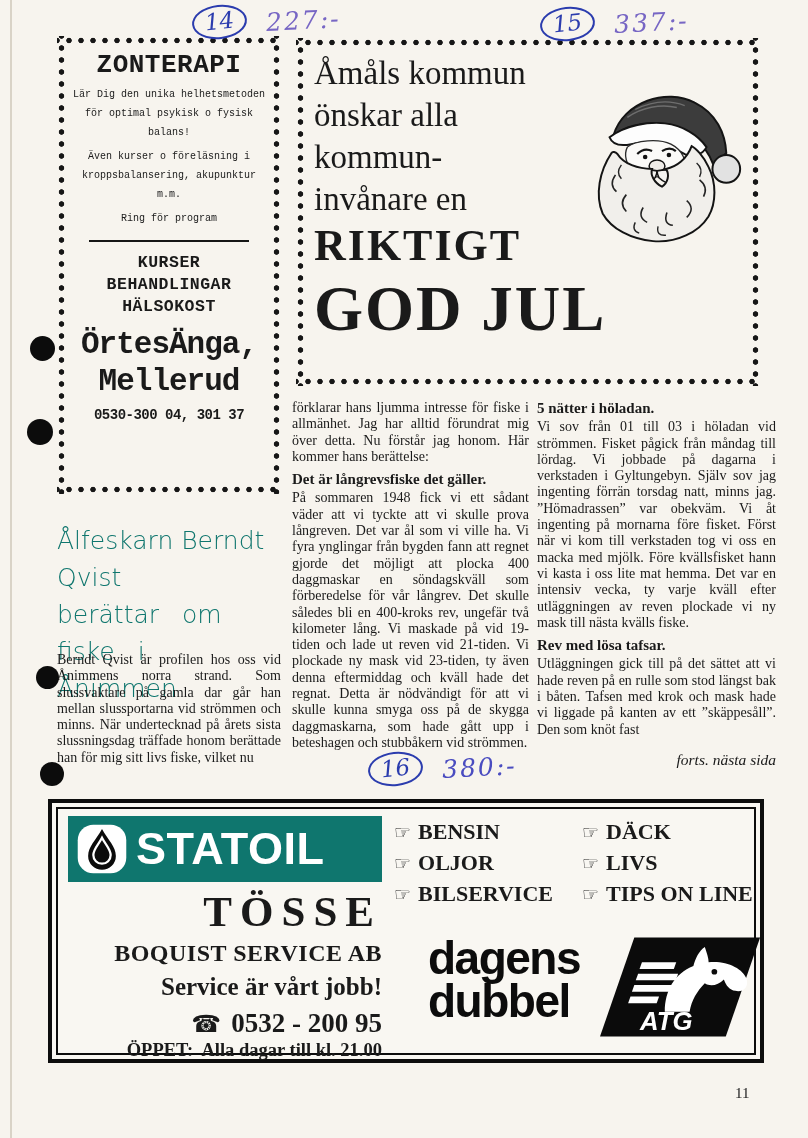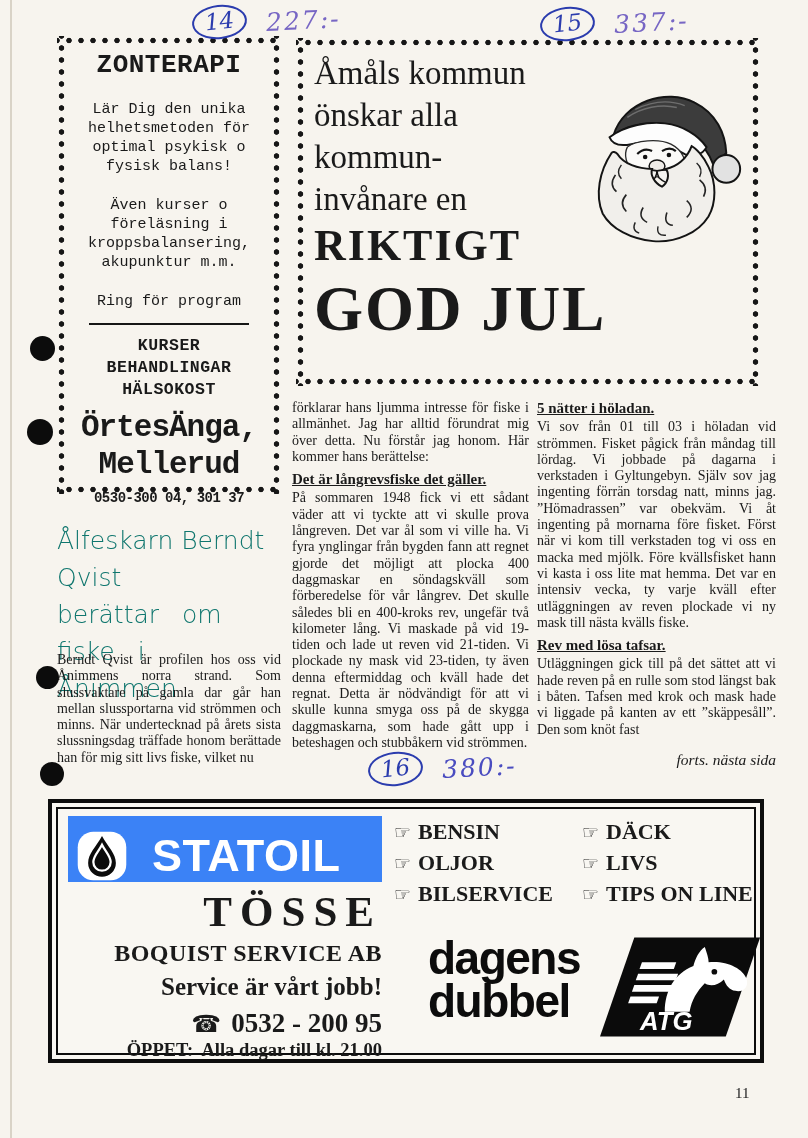--- a/index.html
+++ b/index.html
@@ -33,47 +33,47 @@
     display:inline-block;border:2.5px solid #2b3cae;border-radius:50%;
     padding:1px 11px 3px;color:#2b3cae;font-size:23px;transform:rotate(-6deg);
   }
   .hw-price{color:#7766c4;font-size:25px;letter-spacing:2px;margin-left:14px;
     display:inline-block;transform:rotate(-3deg);}
   .hw-blue .hw-price{color:#4a4cc0;}
   
   .z-box{left:57px;top:36px;width:224px;height:458px;padding:14px 14px 0;box-sizing:border-box;
     font-family:"Liberation Mono",monospace;text-align:center;}
   .z-title{font-size:26px;font-weight:bold;letter-spacing:0.5px;}
-  .z-p{font-size:15px;line-height:19px;margin-top:20px;}
+  .z-p{font-size:10px;line-height:19px;margin-top:5px;}
   .z-rule{width:160px;border:none;border-top:2.5px solid #161616;margin:12px auto 10px;}
   .z-serv div{font-size:16.5px;font-weight:bold;line-height:22px;letter-spacing:0.5px;}
   .z-name div{font-size:31px;font-weight:bold;line-height:37px;letter-spacing:-1px;margin-top:0;}
   .z-name{margin-top:8px;}
   .z-phone{font-size:14px;font-weight:bold;margin-top:7px;letter-spacing:-0.5px;}
   
   .gj-box{left:296px;top:38px;width:464px;height:348px;box-sizing:border-box;padding:14px 0 0 18px;}
   .gj-line{font-size:33px;line-height:42px;}
   .gj-riktigt{font-size:44px;font-weight:bold;letter-spacing:2px;}
   .gj-godjul{font-size:63px;font-weight:bold;letter-spacing:2px;margin-top:2px;}
   .santa{right:6px;top:36px;}
   
   .a-title{left:57px;top:522px;width:226px;font-family:"DejaVu Sans",sans-serif;
     font-weight:300;font-size:25px;line-height:37px;color:#0f766e;}
   .a-title .spread{word-spacing:15px;}
   .body-col{font-size:14px;line-height:16.3px;text-align:justify;margin-top:8px;}
   .col1{left:57px;top:644px;width:224px;}
   .col2{left:292px;top:392px;width:237px;}
   .col3{left:537px;top:392px;width:239px;}
   .body-col p{margin:0 0 6px;}
-  .sub{font-size:15px;font-weight:bold;margin:4px 0 3px;text-align:left;text-decoration:underline;}
+  .sub{font-size:15px;font-weight:bold;margin:4px 0 3px;text-align:left;}
   .forts{text-align:right;font-style:italic;font-size:15.5px;margin-top:14px;}
   
   .ad-box{left:48px;top:799px;width:716px;height:264px;border:4px solid #0d0d0d;box-sizing:border-box;background:#f9f7f2;}
   .ad-inner{position:absolute;inset:4px;border:2px solid #0d0d0d;pointer-events:none;}
-  .st-bar{left:16px;top:13px;width:314px;height:66px;background:#3b82f6;display:flex;align-items:flex-end;gap:24px;padding-left:8px;box-sizing:border-box;}
+  .st-bar{left:16px;top:13px;width:314px;height:66px;background:#0f766e;display:flex;align-items:center;gap:8px;padding-left:8px;box-sizing:border-box;}
   .st-text{color:#fff;font-family:"Liberation Sans",sans-serif;font-weight:bold;font-size:45px;letter-spacing:0.5px;}
   .st-block{left:16px;width:314px;text-align:right;}
   .st-tosse{top:84px;font-size:43px;font-weight:bold;letter-spacing:8px;}
   .st-company{top:137px;font-size:24px;font-weight:bold;letter-spacing:0.5px;}
   .st-slogan{top:170px;font-size:25px;font-weight:bold;}
   .st-phone{top:205px;font-size:27px;font-weight:bold;}
   .st-phone .ph-icon{font-family:"DejaVu Sans",sans-serif;font-size:24px;margin-right:10px;font-style:normal;}
   .st-hours{top:237px;font-size:18.5px;font-weight:bold;}
   .svc-grid{left:342px;top:16px;width:366px;display:grid;grid-template-columns:188px 1fr;row-gap:5px;}
   .svc-item{font-size:22px;font-weight:bold;white-space:nowrap;display:flex;align-items:baseline;}

